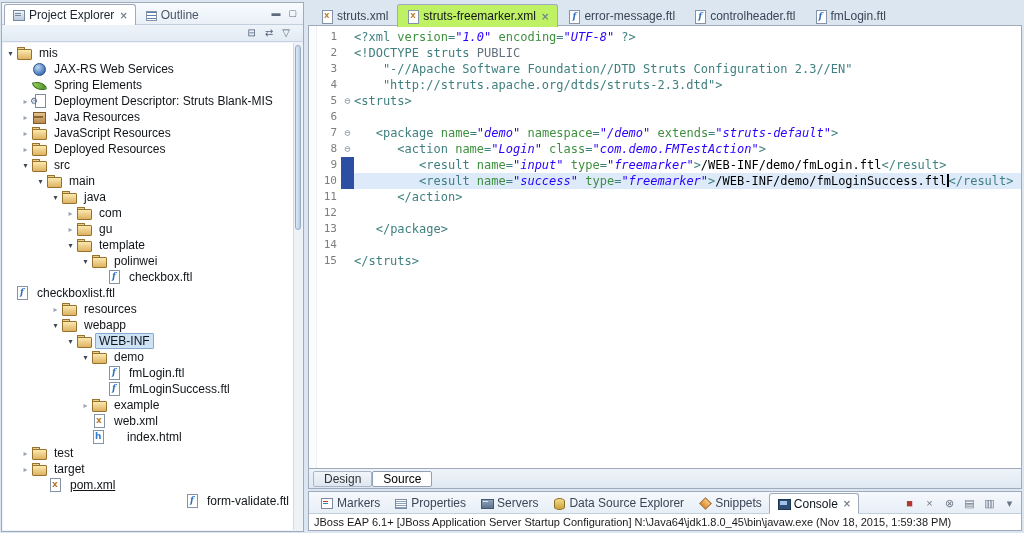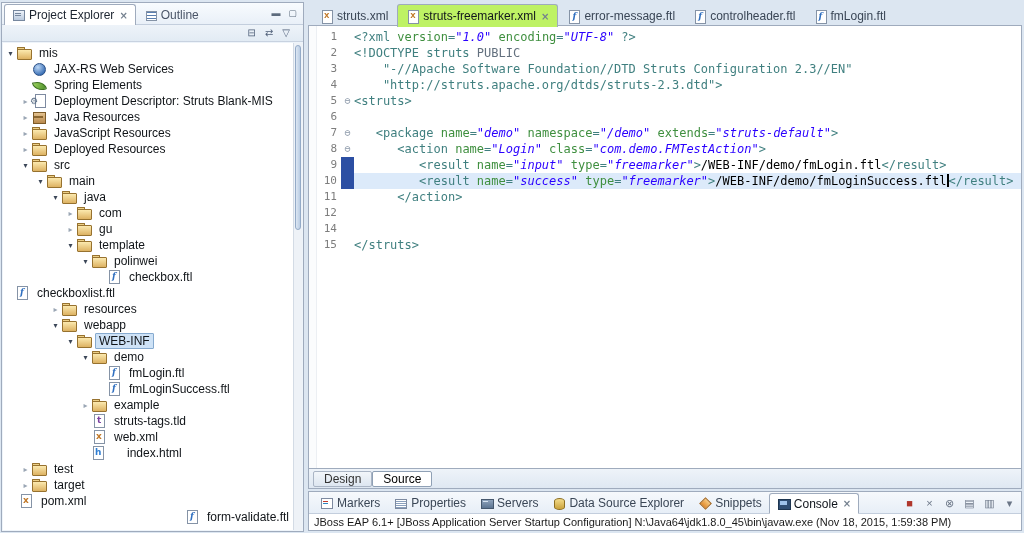--- a/index.html
+++ b/index.html
@@ -233,44 +233,39 @@
           <span class="ico i-ftl"></span>
           <span class="tlabel">fmLoginSuccess.ftl</span>
         </div>
         <div class="trow" style="padding-left: 77px;">
           <span class="tw closed">▸</span>
           <span class="ico i-folder"></span>
           <span class="tlabel">example</span>
         </div>
         <div class="trow" style="padding-left: 77px;">
           <span class="tw"></span>
-          <span class="ico i-tld"></span>
-          <span class="tlabel">struts-tags.tld</span>
-        </div>
-        <div class="trow" style="padding-left: 77px;">
-          <span class="tw"></span>
           <span class="ico i-xml"></span>
           <span class="tlabel">web.xml</span>
         </div>
         <div class="trow" style="padding-left: 62px; gap: 14px;">
           <span class="tw"></span>
           <span class="ico i-html"></span>
           <span class="tlabel">index.html</span>
         </div>
         <div class="trow" style="padding-left: 17px;">
           <span class="tw closed">▸</span>
           <span class="ico i-folder"></span>
           <span class="tlabel">test</span>
         </div>
         <div class="trow" style="padding-left: 17px;">
           <span class="tw closed">▸</span>
           <span class="ico i-folder"></span>
           <span class="tlabel">target</span>
         </div>
-        <div class="trow" style="padding-left: 4px;">
+        <div class="trow" style="padding-left: 33px; text-decoration: underline;">
           <span class="tw"></span>
           <span class="ico i-xml"></span>
           <span class="tlabel">pom.xml</span>
         </div>
         <div class="trow" style="padding-left: 92px; justify-content: flex-end;">
           <span class="tw"></span>
           <span class="ico i-ftl"></span>
           <span class="tlabel">form-validate.ftl</span>
         </div>
       </div>
@@ -358,20 +353,25 @@
           </div>
           <div class="crow">
             <span class="ln">11</span>
             <span class="fold"></span>
             <span class="src"><span class="tk-p">      </span><span class="tk-t">&lt;/action&gt;</span></span>
           </div>
           <div class="crow">
             <span class="ln">12</span>
             <span class="fold"></span>
             <span class="src"></span>
+          </div>
+          <div class="crow">
+            <span class="ln">13</span>
+            <span class="fold"></span>
+            <span class="src"><span class="tk-p">   </span><span class="tk-t">&lt;/package&gt;</span></span>
           </div>
           <div class="crow">
             <span class="ln">14</span>
             <span class="fold"></span>
             <span class="src"></span>
           </div>
           <div class="crow">
             <span class="ln">15</span>
             <span class="fold"></span>
             <span class="src"><span class="tk-t">&lt;/struts&gt;</span></span>

